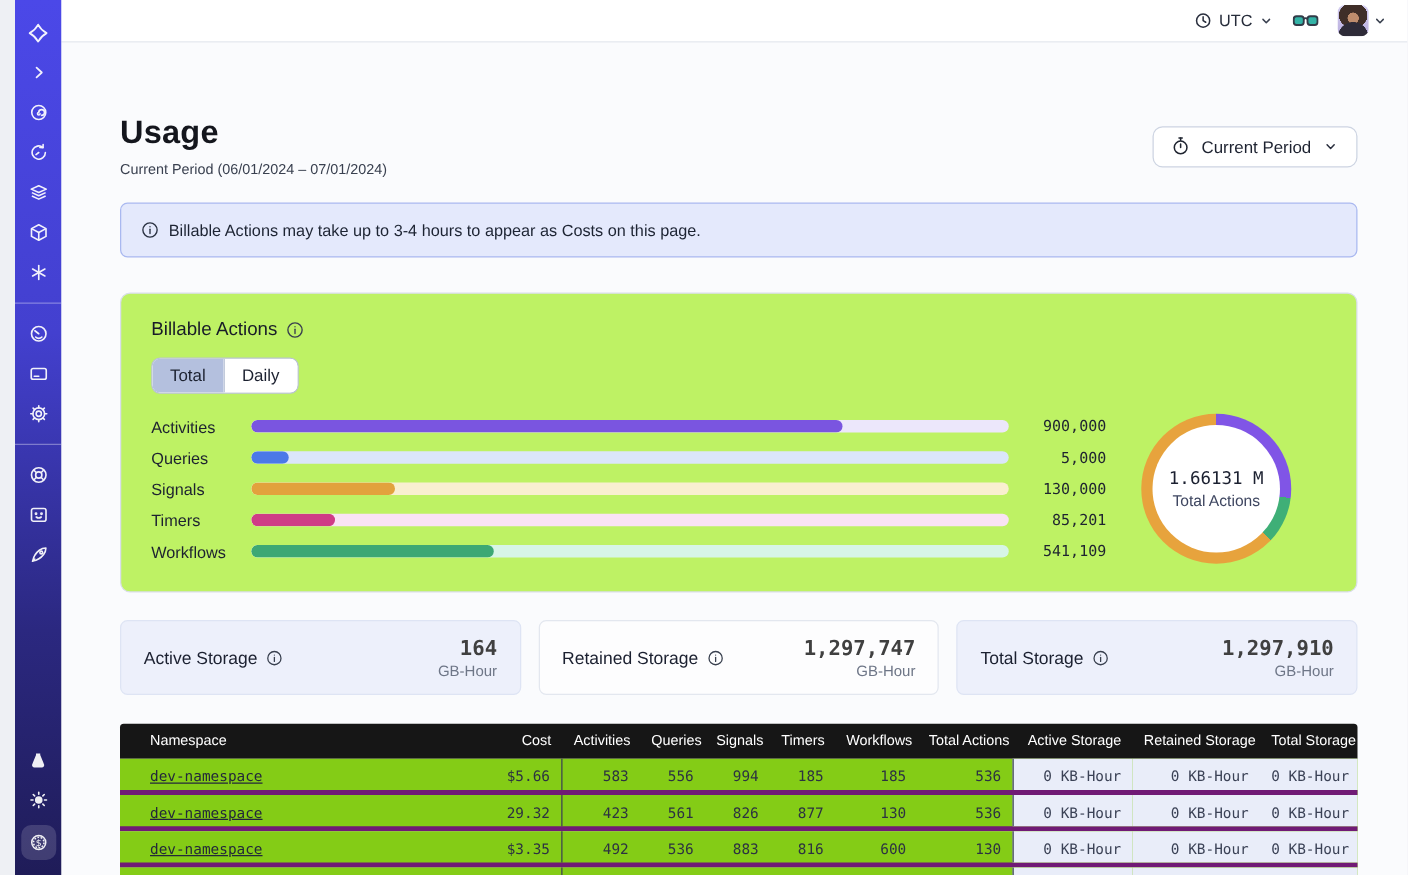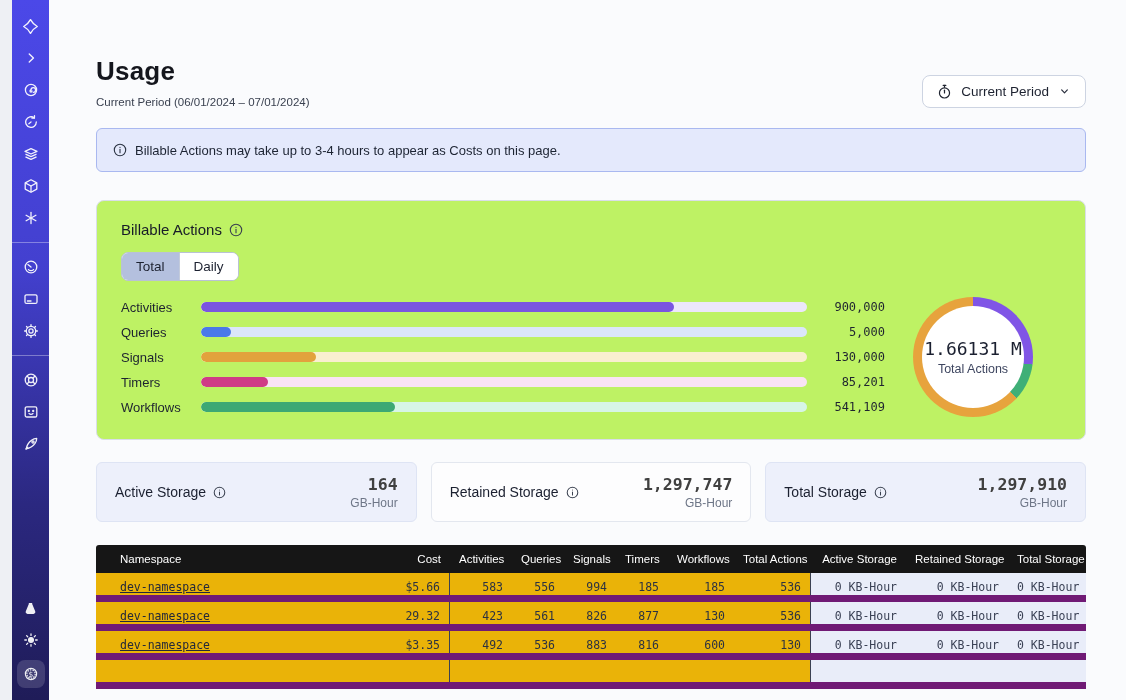--- a/index.html
+++ b/index.html
@@ -22,21 +22,21 @@
   .avatar-wrap { display:flex; align-items:center; gap:3px; cursor:pointer; }
   .avatar { width:25px; height:25px; border-radius:6px;
     background:
       radial-gradient(circle at 50% 104%, #2e2b38 0 42%, transparent 43%),
       radial-gradient(circle at 50% 42%, #bf8d6d 0 23%, transparent 24%),
       radial-gradient(ellipse 46% 40% at 50% 33%, #3f2e28 0 99%, transparent 100%),
       linear-gradient(180deg,#d3cdf0,#b9aedd); }
 
   .content { padding:56px 40px 0 47px; }
 
-  .head-row { display:flex; justify-content:space-between; align-items:flex-end; }
+  .head-row { display:flex; justify-content:space-between; align-items:center; }
   .page-title { font-size:26px; font-weight:600; color:#14161d; letter-spacing:.2px; }
   .page-sub { font-size:11.5px; color:#3a4150; margin-top:9px; }
   .period-btn { display:flex; align-items:center; gap:9px; background:#fff; border:1px solid #cdd4e2; border-radius:8px; height:33px; padding:0 14px; font-size:13.5px; font-weight:500; color:#1d2230; cursor:pointer; margin-top:2px; }
 
   .banner { margin-top:20px; height:44px; background:#e4e9fc; border:1px solid #a9b8f0; border-radius:6px; display:flex; align-items:center; gap:8px; padding:0 16px; font-size:13px; color:#1d2433; }
 
   
   .card { margin-top:28px; height:240px; background:#bef264; border:1px solid #d9dee9; border-radius:8px; padding:20px 24px; }
   .card-title { display:flex; align-items:center; gap:7px; font-size:15px; color:#181c28; }
   .tabs { display:inline-flex; margin-top:14px; border:1px solid #b9c2d4; border-radius:7px; overflow:hidden; background:#fff; }
@@ -49,39 +49,39 @@
   .bar-row { display:grid; grid-template-columns:66px 1fr 64px; align-items:center; gap:14px; }
   .bar-label { font-size:13px; color:#1d2230; }
   .bar-track { position:relative; height:10px; border-radius:5px; overflow:hidden; }
   .bar-fill { position:absolute; left:0; top:0; bottom:0; border-radius:5px; }
   .bar-value { font-family:"DejaVu Sans Mono", monospace; font-size:12px; color:#1f2430; text-align:right; white-space:nowrap; }
 
   .donut-wrap { width:176px; display:flex; justify-content:center; }
   .donut { width:120px; height:120px; border-radius:50%; position:relative; }
   .donut::after { content:''; position:absolute; inset:9px; background:#fff; border-radius:50%; }
   .donut-center { position:absolute; inset:0; display:flex; flex-direction:column; align-items:center; justify-content:center; z-index:2; gap:3px; }
-  .donut-value { font-family:"DejaVu Sans Mono", monospace; font-size:18px; color:#1b2030; }
+  .donut-value { font-family:"DejaVu Sans Mono", monospace; font-size:14px; color:#1b2030; }
   .donut-label { font-size:12.5px; color:#3e4660; }
 
   
   .storage-row { margin-top:22px; display:flex; gap:14px; }
   .storage-card { flex:1; height:60px; background:#edf0fb; border:1px solid #dee4f4; border-radius:6px; display:flex; align-items:center; justify-content:space-between; padding:0 18px; }
   .storage-card.alt { background:#fdfdfe; border-color:#e3e7ef; }
   .storage-label { display:flex; align-items:center; gap:7px; font-size:14px; color:#1b2030; }
   .storage-right { text-align:right; }
   .storage-value { font-family:"DejaVu Sans Mono", monospace; font-size:16.5px; font-weight:600; color:#404040; }
   .storage-unit { font-size:12px; color:#6e7687; margin-top:2px; }
 
   
   .usage-table { margin-top:23px; }
   .tr { display:grid; grid-template-columns:296px 58px 62px 52px 52px 52px 66px 76px 96px 102px 78px; }
   .thead { background:#161616; color:#fff; height:28px; border-radius:3px 3px 0 0; }
   .th { font-size:11.5px; font-weight:500; line-height:28px; padding:0 9px; text-align:right; white-space:nowrap; overflow:hidden; }
   .th:first-child { text-align:left; padding-left:24px; }
-  .tbody .tr { background:#eab308; border-bottom:7px solid #701a75; height:29px; }
+  .tbody .tr { background:#84cc16; border-bottom:4px solid #701a75; height:29px; }
   .td { font-family:"DejaVu Sans Mono", monospace; font-size:11.5px; line-height:28px; padding:0 9px; text-align:right; color:#2c3242; white-space:nowrap; overflow:hidden; }
   .td:first-child { text-align:left; padding-left:24px; }
   .td:nth-child(2) { border-right:1px solid #3b4152; }
   .td:nth-child(9) { border-left:1px solid #3b4152; }
   .td:nth-child(n+9) { background:#e9edf9; color:#3b4256; }
   .ns-link { color:#23283a; text-decoration:underline; cursor:pointer; }
 
   svg { display:block; }
 </style>
 </head>
@@ -193,20 +193,45 @@
           <circle cx="8" cy="8" r="5.6"></circle>
           <circle cx="8" cy="8" r="4.2" stroke-dasharray="1.4 1.2"></circle>
           <text x="8" y="10.6" text-anchor="middle" font-size="7.5" fill="#fff" stroke="none" font-family="DejaVu Sans, sans-serif">$</text>
         </svg>
     </div>
   </div>
 </nav>
 
 <div class="main">
 
+  <header class="topbar">
+    <div class="tz">
+      <svg width="15" height="15" viewBox="0 0 16 16" fill="none" stroke="#2a2f3e" stroke-width="1.3" stroke-linecap="round">
+          <circle cx="8" cy="8" r="5.6"></circle>
+          <path d="M8 4.8 V8 L10.2 9.4"></path>
+        </svg>
+      <span>UTC</span>
+      <svg width="12" height="12" viewBox="0 0 16 16" fill="none" stroke="#3a4150" stroke-width="1.6" stroke-linecap="round" stroke-linejoin="round">
+          <path d="M4.5 6 L8 9.6 L11.5 6"></path>
+        </svg>
+    </div>
+    <div>
+      <svg width="21" height="13" viewBox="0 0 21 13">
+          <rect x="1" y="3" width="8" height="7" rx="2.2" fill="#33b3a6" stroke="#323b48" stroke-width="1.5"></rect>
+          <rect x="12" y="3" width="8" height="7" rx="2.2" fill="#33b3a6" stroke="#323b48" stroke-width="1.5"></rect>
+          <path d="M9 5.2 Q10.5 3.8 12 5.2" stroke="#323b48" stroke-width="1.5" fill="none"></path>
+        </svg>
+    </div>
+    <div class="avatar-wrap">
+      <div class="avatar"></div>
+      <svg width="12" height="12" viewBox="0 0 16 16" fill="none" stroke="#3a4150" stroke-width="1.6" stroke-linecap="round" stroke-linejoin="round">
+          <path d="M4.5 6 L8 9.6 L11.5 6"></path>
+        </svg>
+    </div>
+  </header>
 
   <div class="content">
 
     <div class="head-row">
       <div>
         <h1 class="page-title">Usage</h1>
         <div class="page-sub">Current Period (06/01/2024 – 07/01/2024)</div>
       </div>
       <button class="period-btn">
         <svg width="15" height="16" viewBox="0 0 16 17" fill="none" stroke="#1f2430" stroke-width="1.3" stroke-linecap="round">

